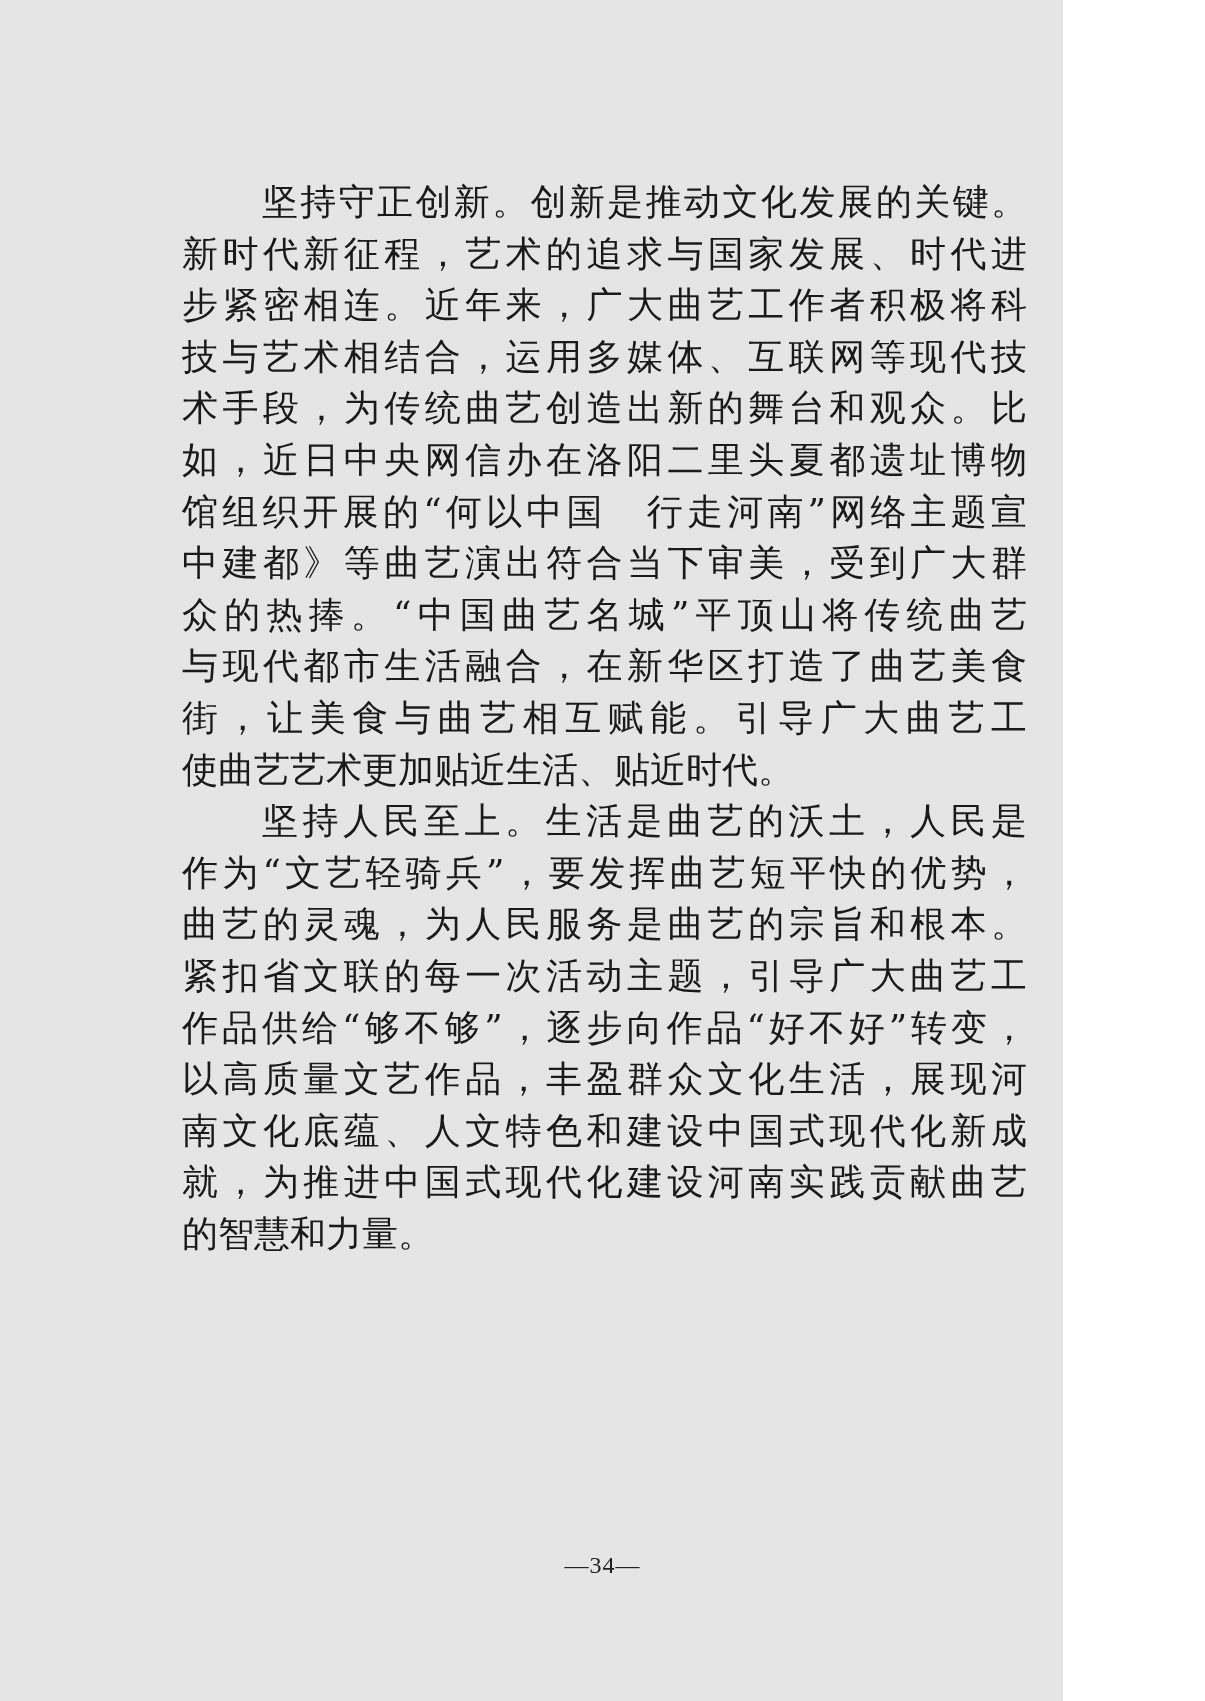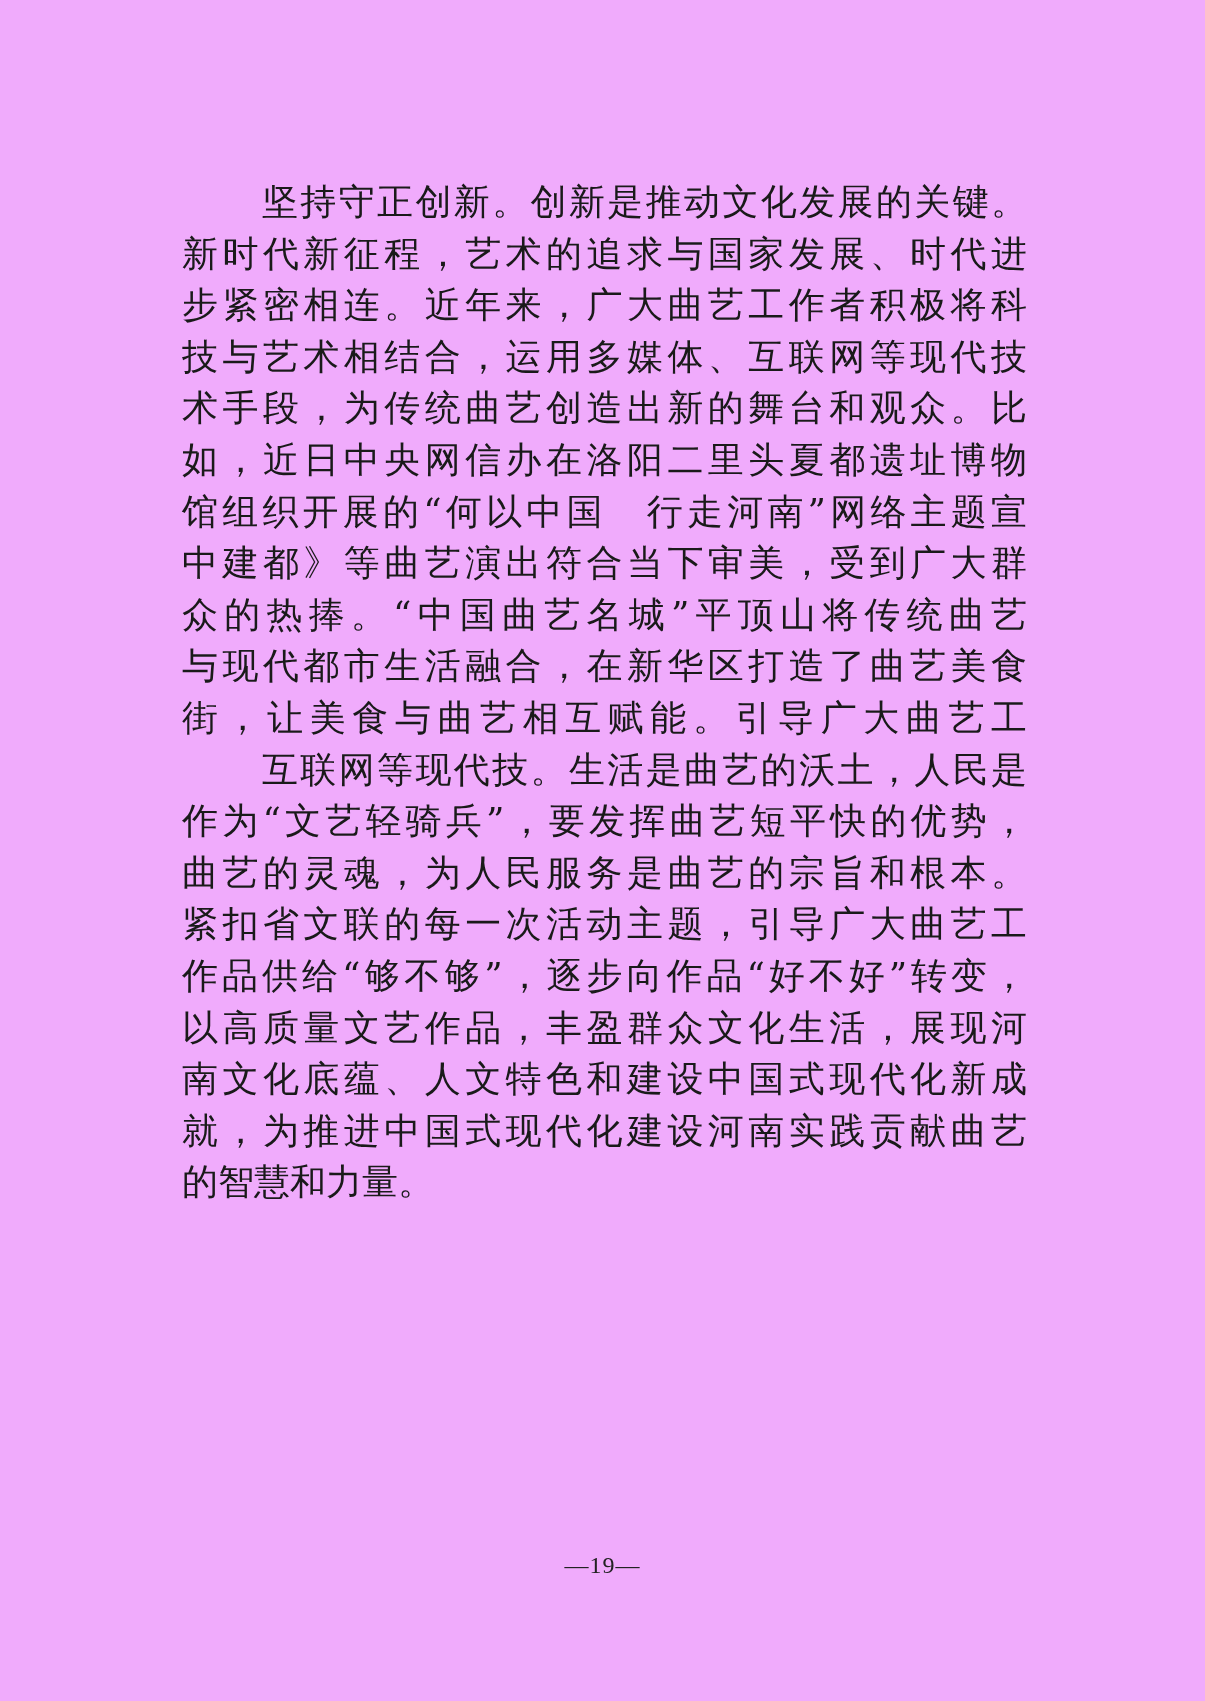--- a/index.html
+++ b/index.html
@@ -1,17 +1,17 @@
 <!DOCTYPE html>
 <html><head>
 <meta charset="utf-8">
 <style>
   html, body { margin: 0; padding: 0; background: #ffffff; }
   body { width: 1205px; height: 1701px; position: relative; overflow: hidden; }
-  .page { position: absolute; left: 0; top: 0; width: 1205px; height: 1701px; background: #f0abfc; }
+  .page { position: absolute; left: 0; top: 0; width: 1063px; height: 1701px; background: #e5e5e5; }
   .text-block {
     position: absolute; left: 182px; top: 176px; width: 845px;
     font-family: "DejaVu Serif", "Liberation Serif", serif;
     font-size: 36px; line-height: 51.6px; color: #1a1a1a;
   }
   .line { display: block; white-space: nowrap; text-align: justify; text-align-last: justify; height: 51.6px; }
   .line.last { text-align-last: left; }
   .line.indent { padding-left: 80px; }
   .page-number {
     position: absolute; left: 0; width: 1205px; top: 1552px; text-align: center;
@@ -29,27 +29,28 @@
       <span class="line">新时代新征程，艺术的追求与国家发展、时代进</span>
       <span class="line">步紧密相连。近年来，广大曲艺工作者积极将科</span>
       <span class="line">技与艺术相结合，运用多媒体、互联网等现代技</span>
       <span class="line">术手段，为传统曲艺创造出新的舞台和观众。比</span>
       <span class="line">如，近日中央网信办在洛阳二里头夏都遗址博物</span>
       <span class="line">馆组织开展的“何以中国　行走河南”网络主题宣</span>
       <span class="line">中建都》等曲艺演出符合当下审美，受到广大群</span>
       <span class="line">众的热捧。“中国曲艺名城”平顶山将传统曲艺</span>
       <span class="line">与现代都市生活融合，在新华区打造了曲艺美食</span>
       <span class="line">街，让美食与曲艺相互赋能。引导广大曲艺工</span>
+      <span class="line last">使曲艺艺术更加贴近生活、贴近时代。</span>
     </div>
     <div>
-      <span class="line indent">互联网等现代技。生活是曲艺的沃土，人民是</span>
+      <span class="line indent">坚持人民至上。生活是曲艺的沃土，人民是</span>
       <span class="line">作为“文艺轻骑兵”，要发挥曲艺短平快的优势，</span>
       <span class="line">曲艺的灵魂，为人民服务是曲艺的宗旨和根本。</span>
       <span class="line">紧扣省文联的每一次活动主题，引导广大曲艺工</span>
       <span class="line">作品供给“够不够”，逐步向作品“好不好”转变，</span>
       <span class="line">以高质量文艺作品，丰盈群众文化生活，展现河</span>
       <span class="line">南文化底蕴、人文特色和建设中国式现代化新成</span>
       <span class="line">就，为推进中国式现代化建设河南实践贡献曲艺</span>
       <span class="line last">的智慧和力量。</span>
     </div>
   </div>
-  <div class="page-number">—19—</div>
+  <div class="page-number">—34—</div>
 </div>
 
 </body></html>

